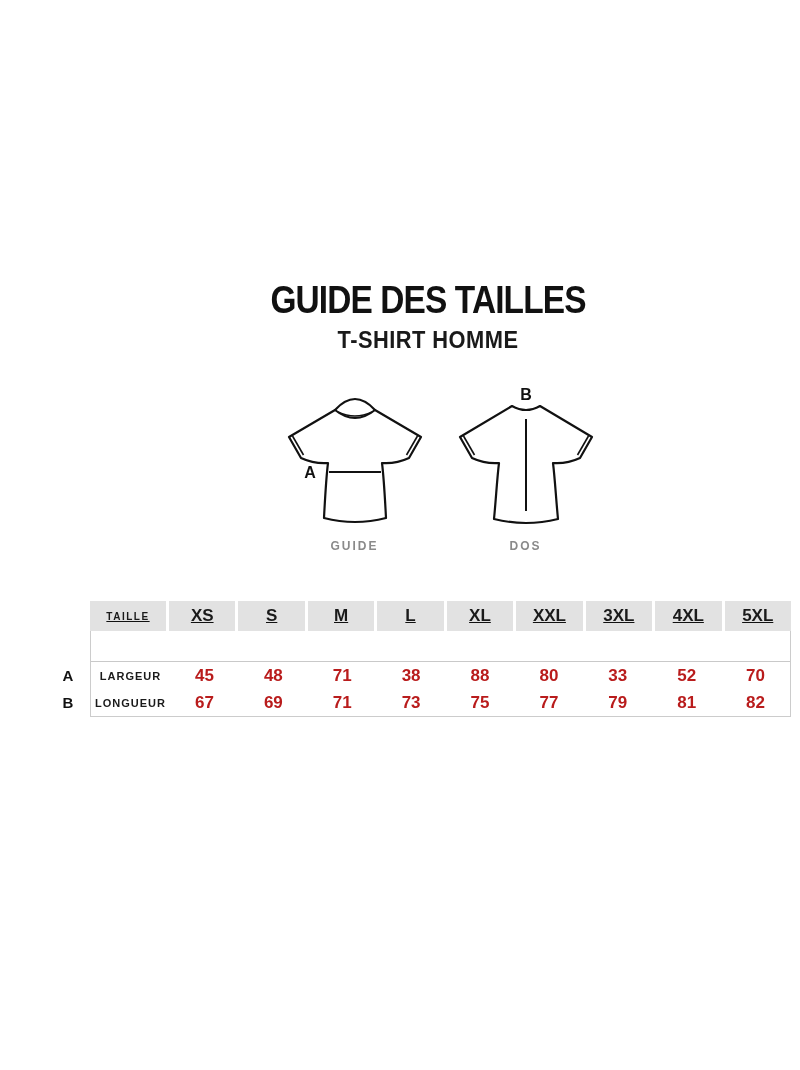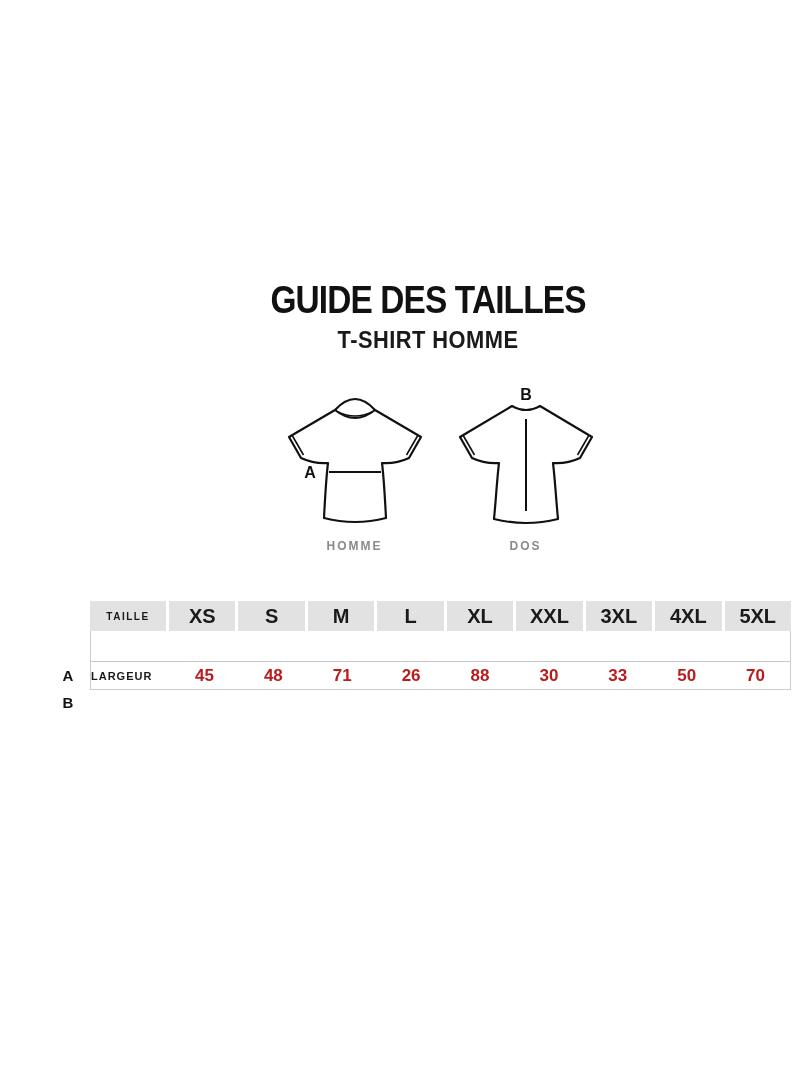--- a/index.html
+++ b/index.html
@@ -37,33 +37,33 @@
   }
   .captions { display: flex; justify-content: center; column-gap: 21px; position: relative; left: 12px; margin-top: 9px; }
   .caption {
     width: 150px; text-align: center;
     font-size: 12px; font-weight: 700; letter-spacing: 2px;
     color: #8a8a8a;
   }
 
   
   .table-section { position: absolute; top: 601px; left: 62px; width: 701px; }
-  .theader { display: flex; column-gap: 3px; height: 30px; }
+  .theader { display: flex; column-gap: 3px; height: 30px; text-decoration: underline; }
   .hcell {
     background: #e2e2e2; display: flex; align-items: center; justify-content: center;
-    font-weight: 700; font-size: 20px; color: #1a1a1a;
+    font-weight: 700; font-size: 17px; color: #1a1a1a;
   }
   .hcell.corner { flex: 0 0 76px; font-size: 10px; letter-spacing: 1.5px; }
   .hcell.size { flex: 1 1 0; }
   .tbody { border: 1px solid #cccccc; border-top: none; }
   .spacer-row { height: 30px; background: #ffffff; }
   .drow { display: flex; height: 27px; align-items: center; }
   .drow.first { border-top: 1px solid #c9c9c9; }
   .rlabel {
-    flex: 0 0 79px; text-align: left;
+    flex: 0 0 79px; text-align: center;
     font-size: 11px; font-weight: 700; letter-spacing: 1px; color: #1a1a1a;
   }
   .val {
     flex: 1 1 0; text-align: center;
     font-size: 17px; font-weight: 700; color: #b91c1c;
   }
   .letter {
     position: absolute; left: -33px; width: 22px; height: 27px; line-height: 27px;
     text-align: center; font-size: 15px; font-weight: 700; color: #111;
   }
@@ -103,21 +103,21 @@
         <path d="M61,21 L9,52 L21,73 Q34,79 48,78 C46,94 45,114 43,134 Q75,142 107,134 C105,114 104,94 102,78 Q116,79 129,73 L141,52 L89,21 Q75,29 61,21 Z" fill="#ffffff" stroke="#111" stroke-width="2.2" stroke-linejoin="round"></path>
         <path d="M12.5,51 L23.5,70" fill="none" stroke="#111" stroke-width="1.6"></path>
         <path d="M137.5,51 L126.5,70" fill="none" stroke="#111" stroke-width="1.6"></path>
         <path d="M75,34 L75,126" fill="none" stroke="#111" stroke-width="2"></path>
         <text x="75" y="15" font-size="16" text-anchor="middle">B</text>
       </svg>
 
     </div>
 
     <div class="captions">
-      <div class="caption">HOMME</div>
+      <div class="caption">GUIDE</div>
       <div class="caption">DOS</div>
     </div>
   </div>
 
   <div class="table-section">
 
     <div class="letter letter-a">A</div>
     <div class="letter letter-b">B</div>
 
     <div class="theader">
@@ -134,25 +134,37 @@
     </div>
 
     <div class="tbody">
       <div class="spacer-row"></div>
 
       <div class="drow first">
         <div class="rlabel">LARGEUR</div>
         <div class="val">45</div>
         <div class="val">48</div>
         <div class="val">71</div>
-        <div class="val">26</div>
+        <div class="val">38</div>
         <div class="val">88</div>
-        <div class="val">30</div>
+        <div class="val">80</div>
         <div class="val">33</div>
-        <div class="val">50</div>
+        <div class="val">52</div>
         <div class="val">70</div>
       </div>
 
+      <div class="drow">
+        <div class="rlabel">LONGUEUR</div>
+        <div class="val">67</div>
+        <div class="val">69</div>
+        <div class="val">71</div>
+        <div class="val">73</div>
+        <div class="val">75</div>
+        <div class="val">77</div>
+        <div class="val">79</div>
+        <div class="val">81</div>
+        <div class="val">82</div>
+      </div>
     </div>
   </div>
 
 
 </div>
 
 </body></html>

